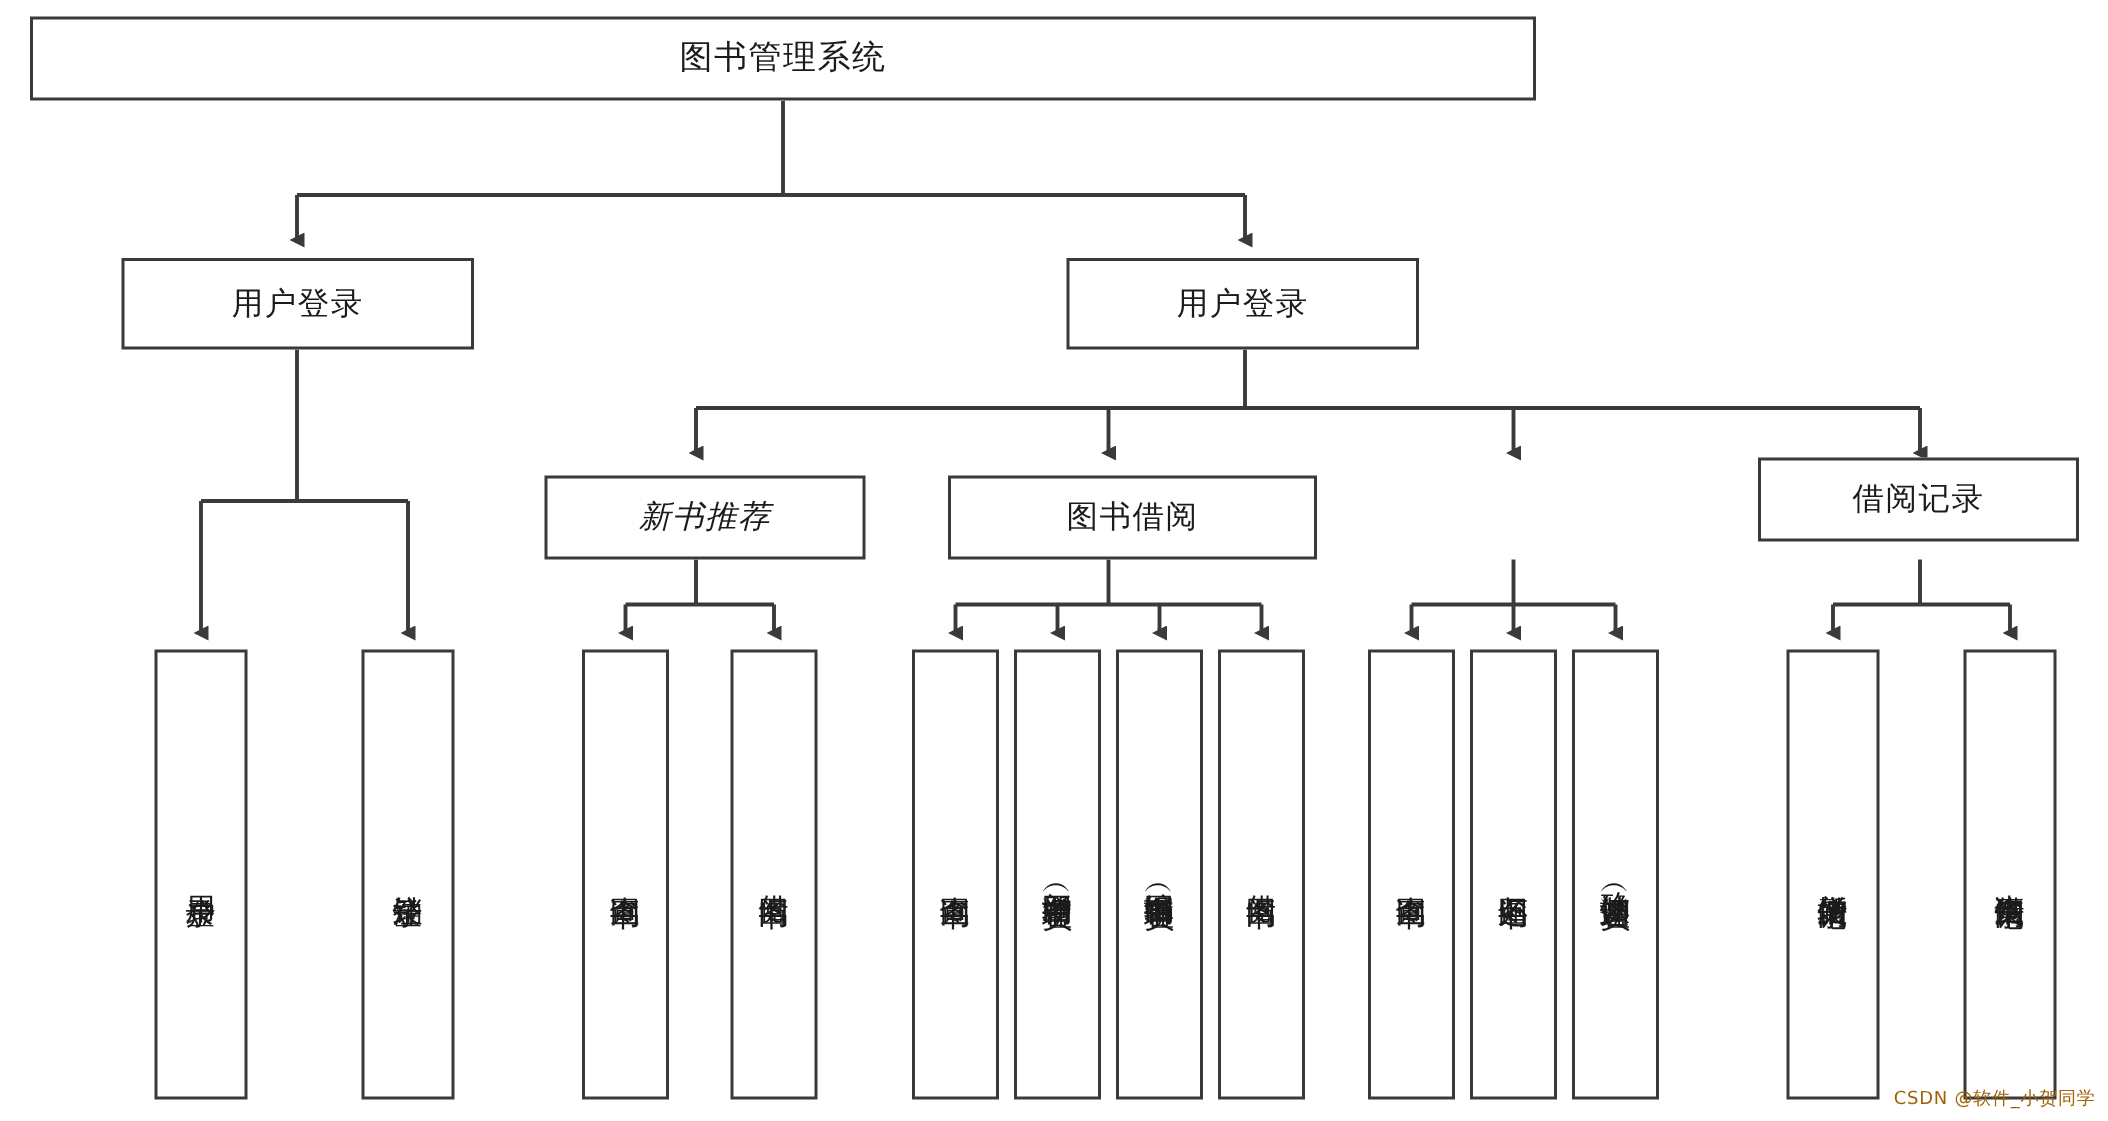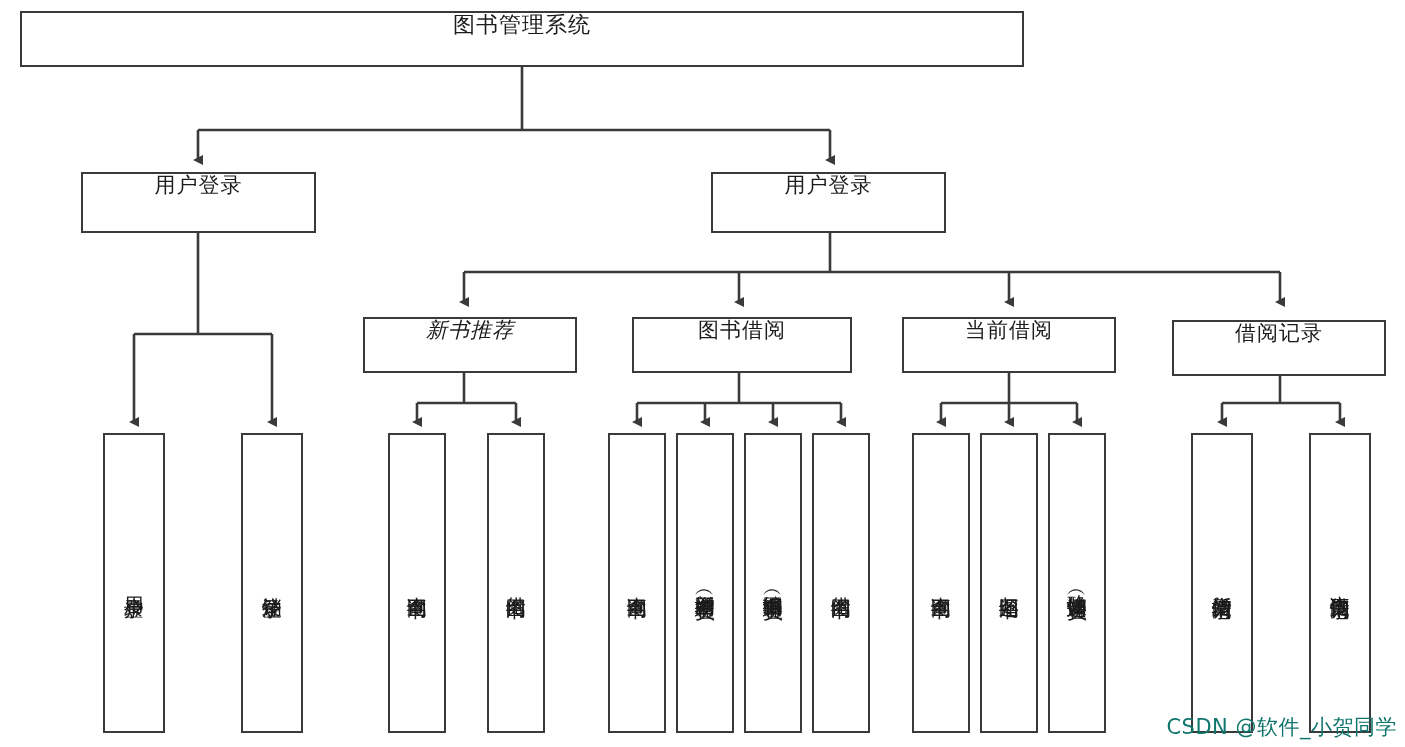--- a/index.html
+++ b/index.html
@@ -21,21 +21,21 @@
     width:1405px;
     height:747px;
     pointer-events:none;
   }
   .node{
     position:absolute;
     box-sizing:border-box;
     background:#ffffff;
     border:2px solid #3a3a3a;
     display:flex;
-    align-items:flex-start;
+    align-items:center;
     justify-content:center;
     text-align:center;
   }
   .node.root,.node.branch,.node.sub{
     font-size:21px;
     line-height:1.1;
     letter-spacing:1px;
   }
   .node.root{ font-size:22px; }
   .node.leaf{
@@ -49,22 +49,22 @@
   .vtext{
     writing-mode:vertical-rl;
     text-orientation:upright;
     white-space:nowrap;
     display:block;
   }
   .watermark{
     position:absolute;
     right:8px;
     bottom:6px;
-    font-size:21px;
-    color:#0f766e;
+    font-size:12px;
+    color:#a16207;
     letter-spacing:.5px;
     white-space:nowrap;
     pointer-events:none;
   }
 </style>
 </head>
 <body>
 
 <div id="canvas">
 
@@ -125,27 +125,24 @@
   <div class="node branch" style="left:81px;top:172px;width:235px;height:61px;">
     <span>用户登录</span>
   </div>
   <div class="node branch" style="left:711px;top:172px;width:235px;height:61px;">
     <span>用户登录</span>
   </div>
 
   <div class="node sub" style="left:363px;top:317px;width:214px;height:56px;font-style:italic;">
     <span>新书推荐</span>
   </div>
-  <div class="node sub" style="left:632px;top:317px;width:220px;height:56px;">
+  <div class="node sub" style="left:632px;top:317px;width:246px;height:56px;">
     <span>图书借阅</span>
   </div>
-  <div class="node sub" style="left:902px;top:317px;width:214px;height:56px;">
-    <span>当前借阅</span>
-  </div>
-  <div class="node sub" style="left:1172px;top:320px;width:214px;height:56px;">
+  <div class="node sub" style="left:1172px;top:305px;width:214px;height:56px;">
     <span>借阅记录</span>
   </div>
 
   <div class="node leaf" style="left:103px;top:433px;width:62px;height:300px;">
     <span class="vtext">用户登录</span>
   </div>
   <div class="node leaf" style="left:241px;top:433px;width:62px;height:300px;">
     <span class="vtext">注销登录</span>
   </div>
 

